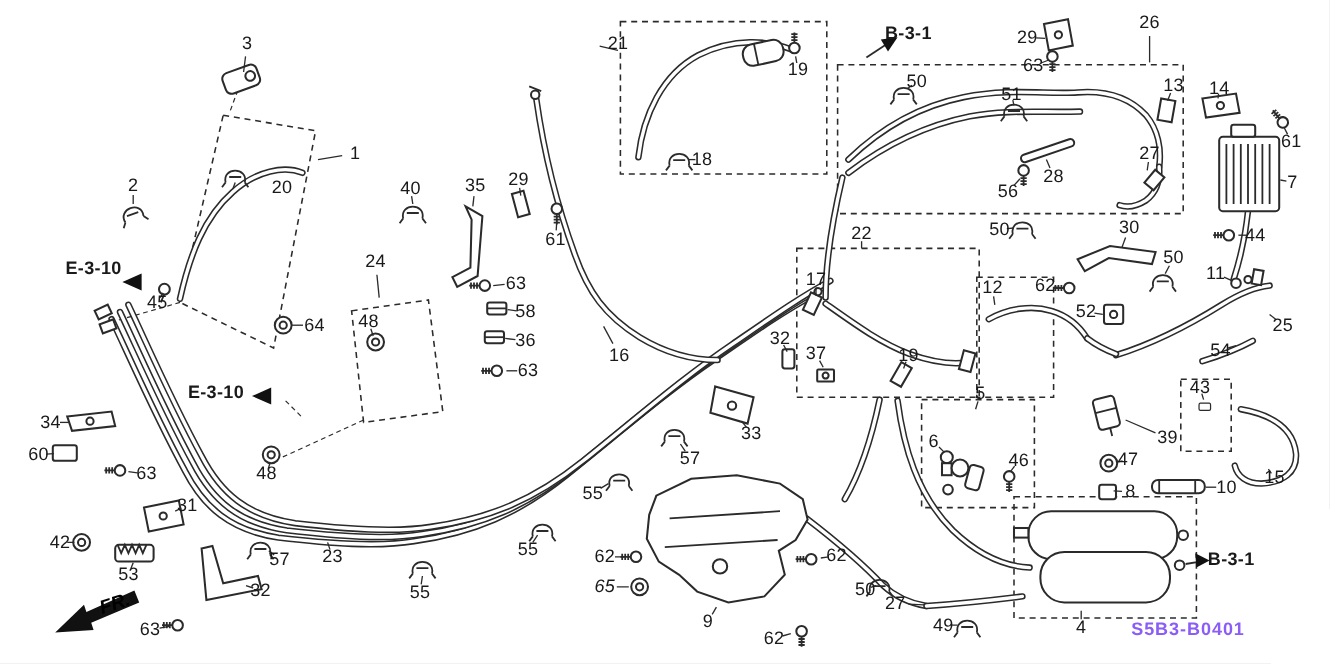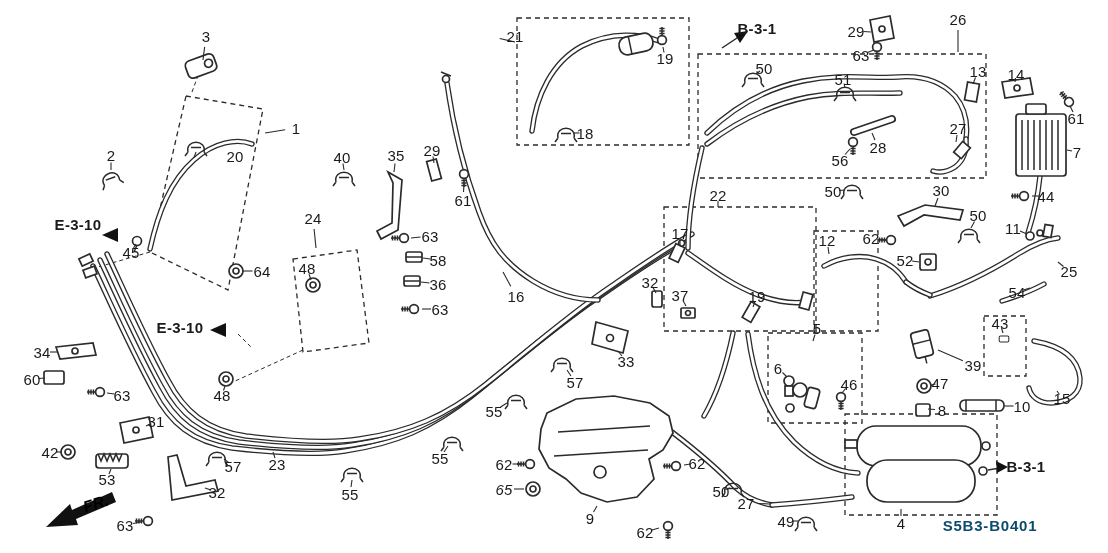--- a/index.html
+++ b/index.html
@@ -5,21 +5,21 @@
   html,body{margin:0;padding:0;background:#e8e8e8;}
   .stage{position:relative;width:1108px;height:553px;background:#ffffff;overflow:hidden;
          font-family:"Liberation Sans",sans-serif;}
   .stage svg{position:absolute;left:0;top:0;}
   .callout{position:absolute;transform:translate(-50%,-50%);font-size:15px;line-height:1;
            color:#1a1a1a;font-weight:400;letter-spacing:.2px;white-space:nowrap;}
   .callout.bold{font-weight:700;font-size:15px;letter-spacing:.3px;}
   .fr-label{position:absolute;left:96px;top:504px;transform:translate(-50%,-50%) rotate(-18deg);
             font-weight:700;font-style:italic;font-size:16px;color:#000;}
   .code-label{position:absolute;left:990px;top:525px;transform:translate(-50%,-50%);
-              font-weight:700;font-size:15px;letter-spacing:.8px;color:#0c4a6e;}
+              font-weight:700;font-size:15px;letter-spacing:.8px;color:#8b5cf6;}
   
   .box{fill:none;stroke:#2b2b2b;stroke-width:1.3;stroke-dasharray:5 4;}
   .to{fill:none;stroke:#2b2b2b;stroke-width:5.4;stroke-linecap:round;}
   .ti{fill:none;stroke:#ffffff;stroke-width:2.8;stroke-linecap:round;}
   .to2{fill:none;stroke:#2b2b2b;stroke-width:8;stroke-linecap:round;}
   .ti2{fill:none;stroke:#ffffff;stroke-width:4.6;stroke-linecap:round;}
   .ln{fill:none;stroke:#2b2b2b;stroke-width:1.5;}
   .part{fill:#ffffff;stroke:#2b2b2b;stroke-width:1.7;}
   .dash{fill:none;stroke:#2b2b2b;stroke-width:1;stroke-dasharray:4 3;}
   .blk{fill:#111;stroke:none;}

